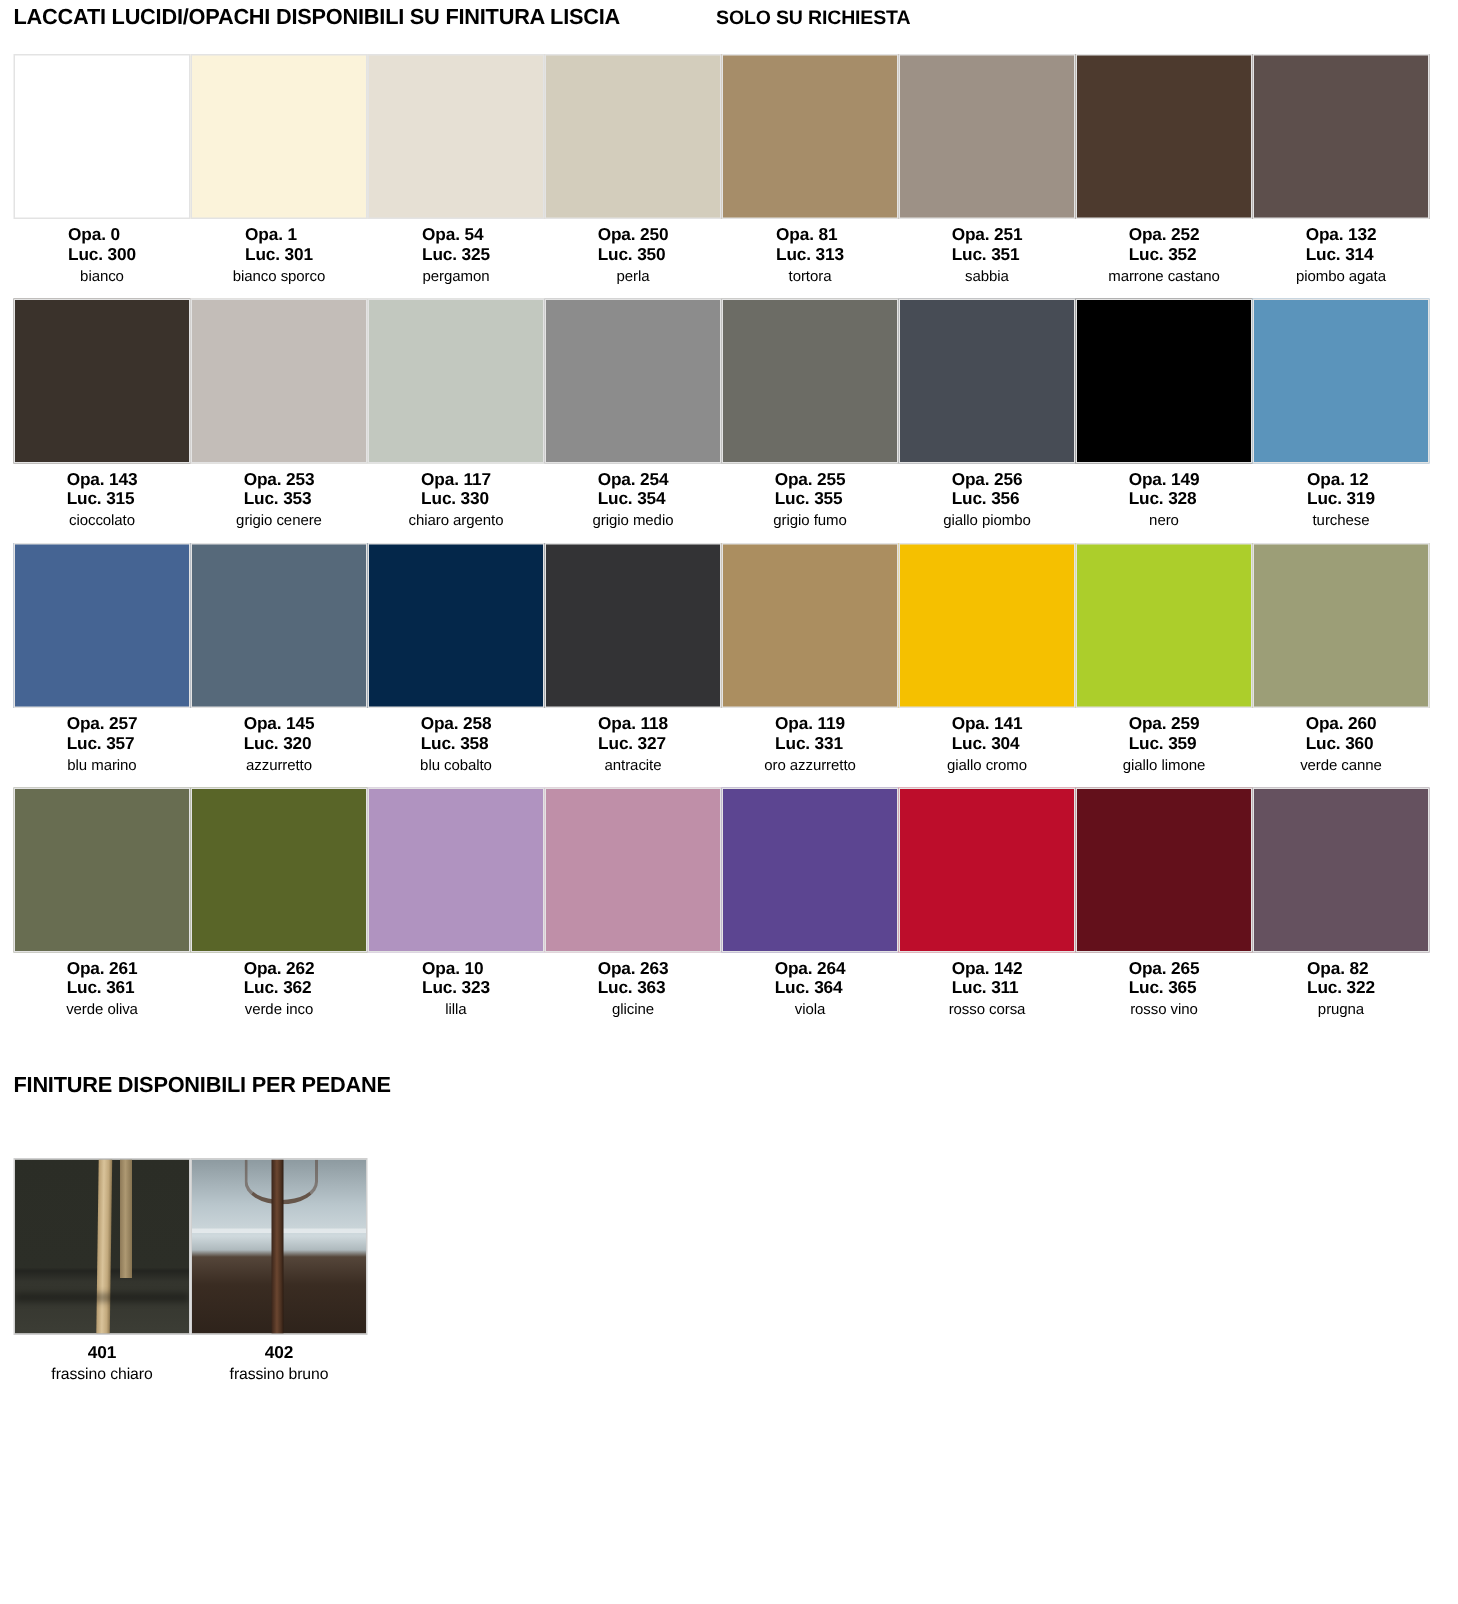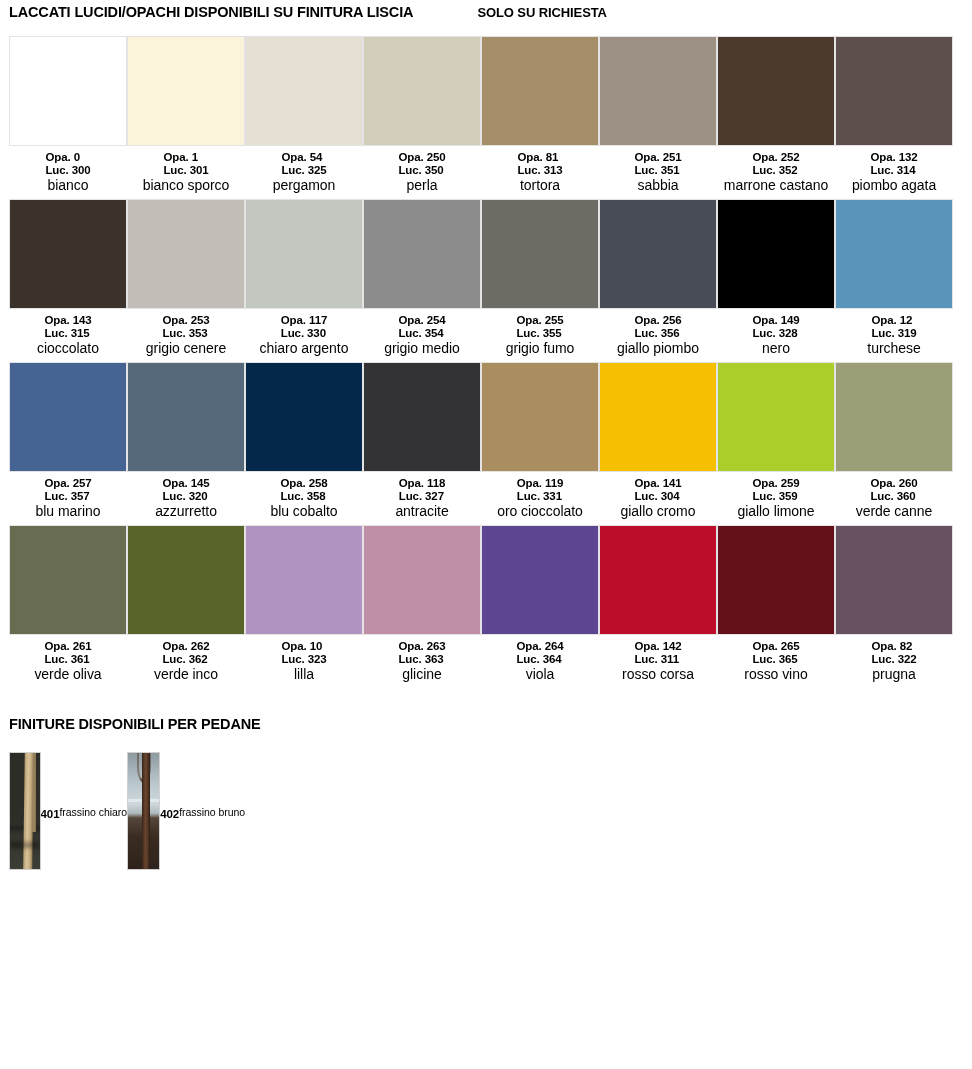--- a/index.html
+++ b/index.html
@@ -66,40 +66,41 @@
   .swatch-codes {
     margin-top: 5px;
     font-size: 11.5px;
     font-weight: bold;
     line-height: 12.5px;
     text-align: left;
     letter-spacing: -0.1px;
   }
   .swatch-name {
     margin-top: 3px;
-    font-size: 14px;
+    font-size: 10px;
     font-weight: normal;
     line-height: 12px;
     text-align: center;
     letter-spacing: -0.05px;
     white-space: nowrap;
   }
 
   
   #pedane-heading-row { margin-top: 36px; }
   .wood-grid {
     margin-top: 20px;
     padding-left: 9px;
     display: flex;
   }
   .wood-cell {
     width: 118px;
     display: flex;
-    flex-direction: row;
+    flex-direction: column;
     align-items: center;
+    margin-top: 20px;
   }
   .wood-photo {
     width: 118px;
     height: 118px;
     border: 1px solid #d0d0d0;
     position: relative;
     overflow: hidden;
   }
   .wood-code {
     margin-top: 6px;
@@ -355,21 +356,21 @@
             <div>Luc. 327</div>
           </div>
           <div class="swatch-name">antracite</div>
         </div>
         <div class="swatch-cell">
           <div class="swatch-chip" style="background: rgb(171, 142, 96);"></div>
           <div class="swatch-codes">
             <div>Opa. 119</div>
             <div>Luc. 331</div>
           </div>
-          <div class="swatch-name">oro cioccolato</div>
+          <div class="swatch-name">oro azzurretto</div>
         </div>
         <div class="swatch-cell">
           <div class="swatch-chip" style="background: rgb(245, 192, 0);"></div>
           <div class="swatch-codes">
             <div>Opa. 141</div>
             <div>Luc. 304</div>
           </div>
           <div class="swatch-name">giallo cromo</div>
         </div>
         <div class="swatch-cell">

